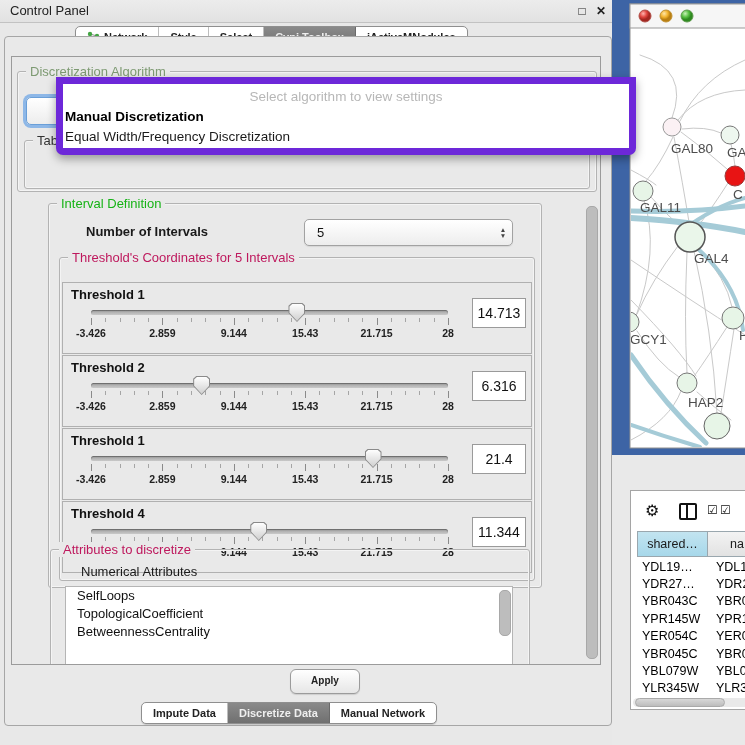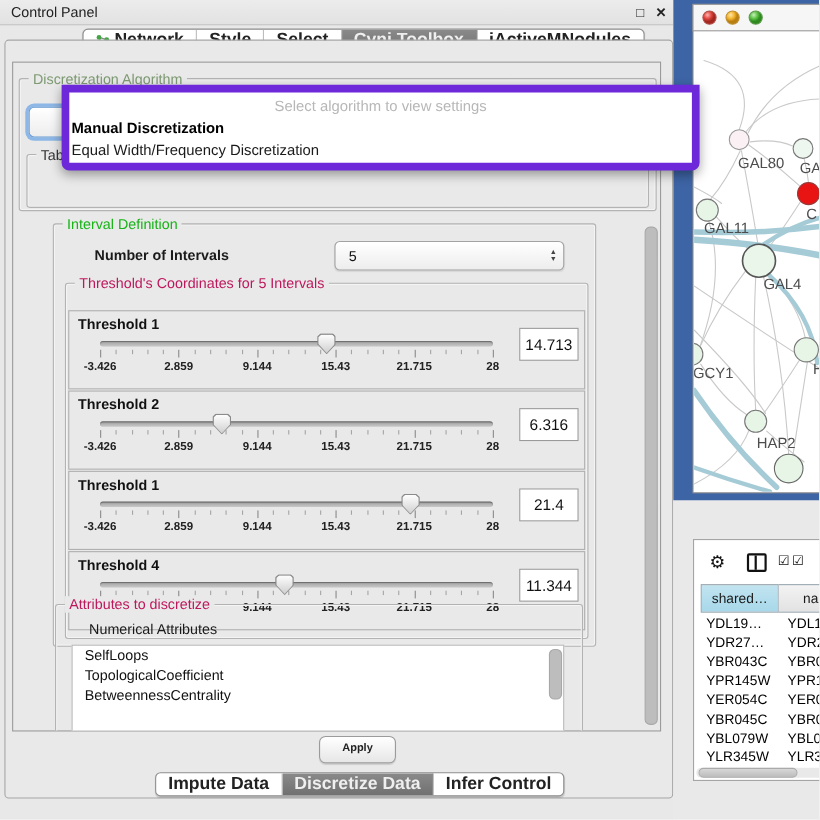--- a/index.html
+++ b/index.html
@@ -8,21 +8,21 @@
   .abs{position:absolute;}
   
   #cp{left:0;top:0;width:612px;height:745px;background:#e8e8e8;}
   #cp-titlebar{left:0;top:0;width:612px;height:22px;background:linear-gradient(#ececec,#e2e2e2);
                border-bottom:1px solid #c2c2c2;}
   #cp-title{left:10px;top:3px;font-size:13px;color:#222;}
   .winbtn{top:3px;width:16px;height:16px;font-size:12px;color:#222;text-align:center;line-height:16px;font-weight:bold;}
   
   .seg{display:flex;border:1px solid #8f8f8f;border-radius:5px;background:#fff;overflow:hidden;
        box-shadow:0 1px 1px rgba(0,0,0,.15);height:20px;}
-  .seg .tab{display:flex;align-items:center;gap:4px;padding:0 11px;font-size:16px;font-weight:bold;color:#222;
+  .seg .tab{display:flex;align-items:center;gap:4px;padding:0 11px;font-size:11px;font-weight:bold;color:#222;
             border-right:1px solid #bdbdbd;white-space:nowrap;cursor:default;}
   .seg .tab:last-child{border-right:none;}
   .seg .tab.sel{background:linear-gradient(#8a8a8a,#707070);color:#efefef;border-right-color:#6a6a6a;}
   
   #cp-outer{left:4px;top:36px;width:606px;height:688px;border:1px solid #a6a6a6;border-radius:4px;background:#e9e9e9;}
   #cp-scroll{left:11px;top:56px;width:588px;height:607px;border:1px solid #9b9b9b;background:#e9e9e9;overflow:hidden;}
   
   .group{position:absolute;border:1px solid #b3b3b3;border-radius:3px;box-shadow:inset 0 0 0 1px #f4f4f4;}
   .gtitle{position:absolute;top:-8px;left:8px;background:#e9e9e9;padding:0 4px;font-size:13px;white-space:nowrap;}
   .green{color:#17b317;}
@@ -348,21 +348,21 @@
     <div id="apply-btn" class="abs">Apply</div>
 
     <div id="bottom-tabs" class="abs seg" style="left:141px;top:702px;">
         <div class="tab">
           <span>Impute Data</span>
         </div>
         <div class="tab sel">
           <span>Discretize Data</span>
         </div>
         <div class="tab">
-          <span>Infer Control</span>
+          <span>Manual Network</span>
         </div>
       </div>
   </div>
 
   <div id="right" class="abs">
 
     <svg id="net-svg" class="abs" style="left:0;top:0;" width="133" height="455" viewBox="612 0 133 455">
       <defs>
         <clipPath id="canvasClip">
             <rect x="631" y="28" width="114" height="419"></rect>

